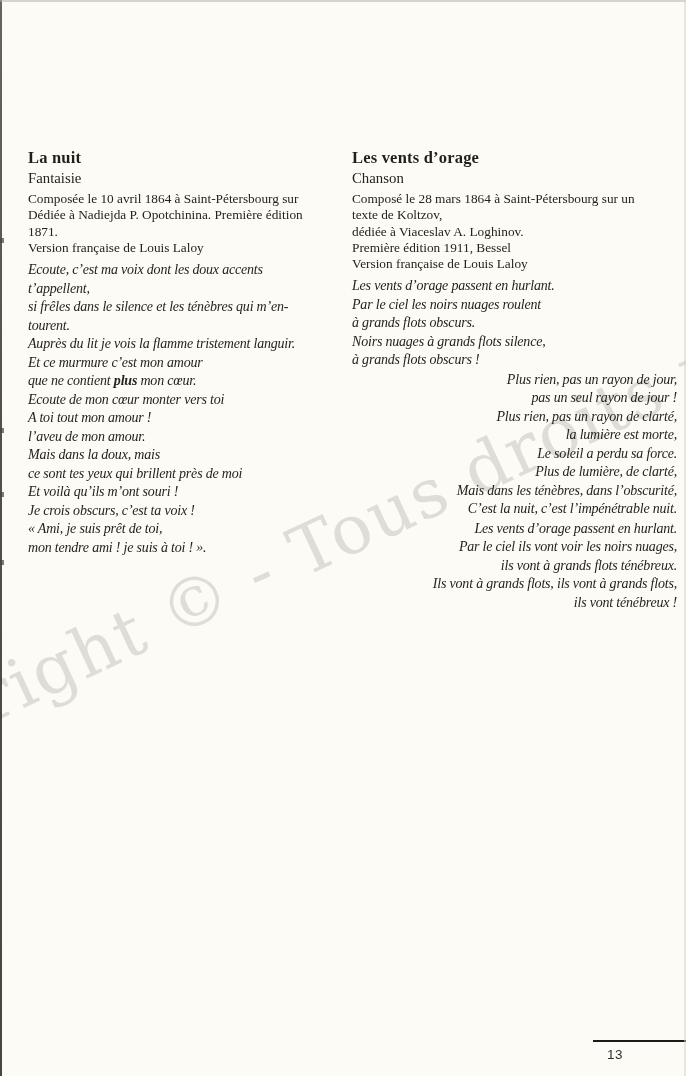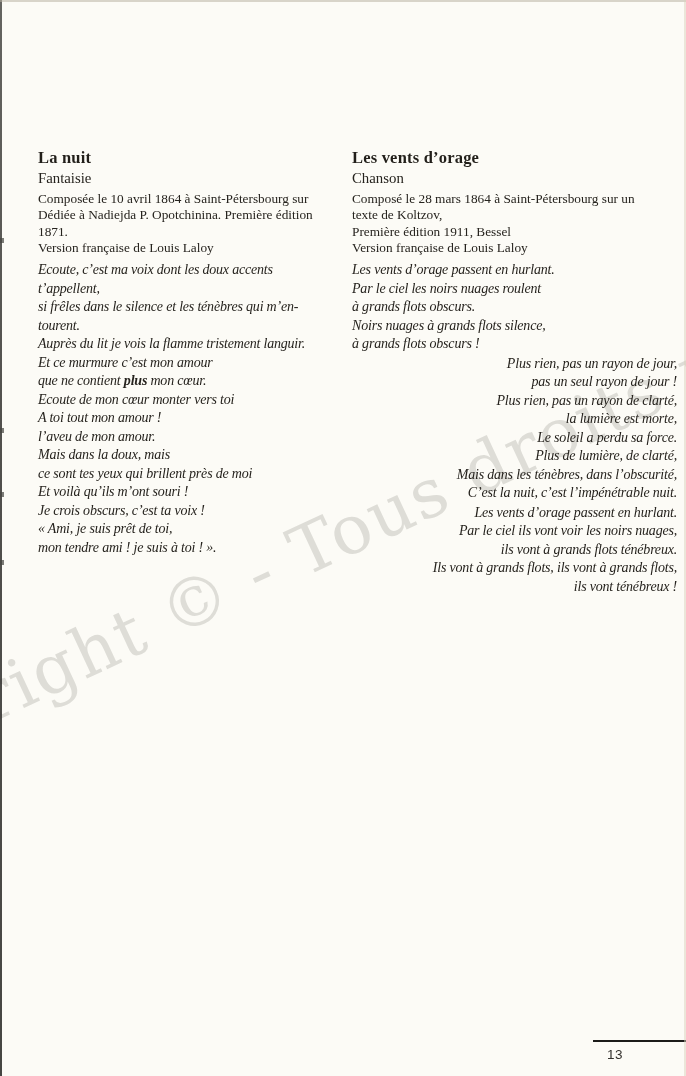--- a/index.html
+++ b/index.html
@@ -45,21 +45,21 @@
     font-size: 68px; line-height: 68px;
     letter-spacing: 2px;
     white-space: nowrap;
     color: rgba(104, 104, 94, 0.20);
     user-select: none;
     pointer-events: none;
   }
 
   
   .col { position: absolute; top: 148px; width: 325px; }
-  .col.left  { left: 38px; }
+  .col.left  { left: 28px; }
   .col.right { left: 352px; }
 
   .title {
     font-size: 16.5px; font-weight: bold;
     line-height: 20px; margin: 0;
     letter-spacing: 0.2px;
     color: #221f1a;
   }
   .subtitle {
     font-size: 14.8px; line-height: 17px;
@@ -121,20 +121,21 @@
         </div>
       </div>
   </section>
 
   <section class="col right">
     <h2 class="title">Les vents d’orage</h2>
     <div class="subtitle">Chanson</div>
     <div class="meta">
         <div class="meta-line">Composé le 28 mars 1864 à Saint-Pétersbourg sur un</div>
         <div class="meta-line">texte de Koltzov,</div>
+        <div class="meta-line">dédiée à Viaceslav A. Loghinov.</div>
         <div class="meta-line">Première édition 1911, Bessel</div>
         <div class="meta-line">Version française de Louis Laloy</div>
       </div>
     <div class="poem">
         <div class="stanza">
           <div class="line">Les vents d’orage passent en hurlant.</div>
           <div class="line">Par le ciel les noirs nuages roulent</div>
           <div class="line">à grands flots obscurs.</div>
           <div class="line">Noirs nuages à grands flots silence,</div>
           <div class="line">à grands flots obscurs !</div>

